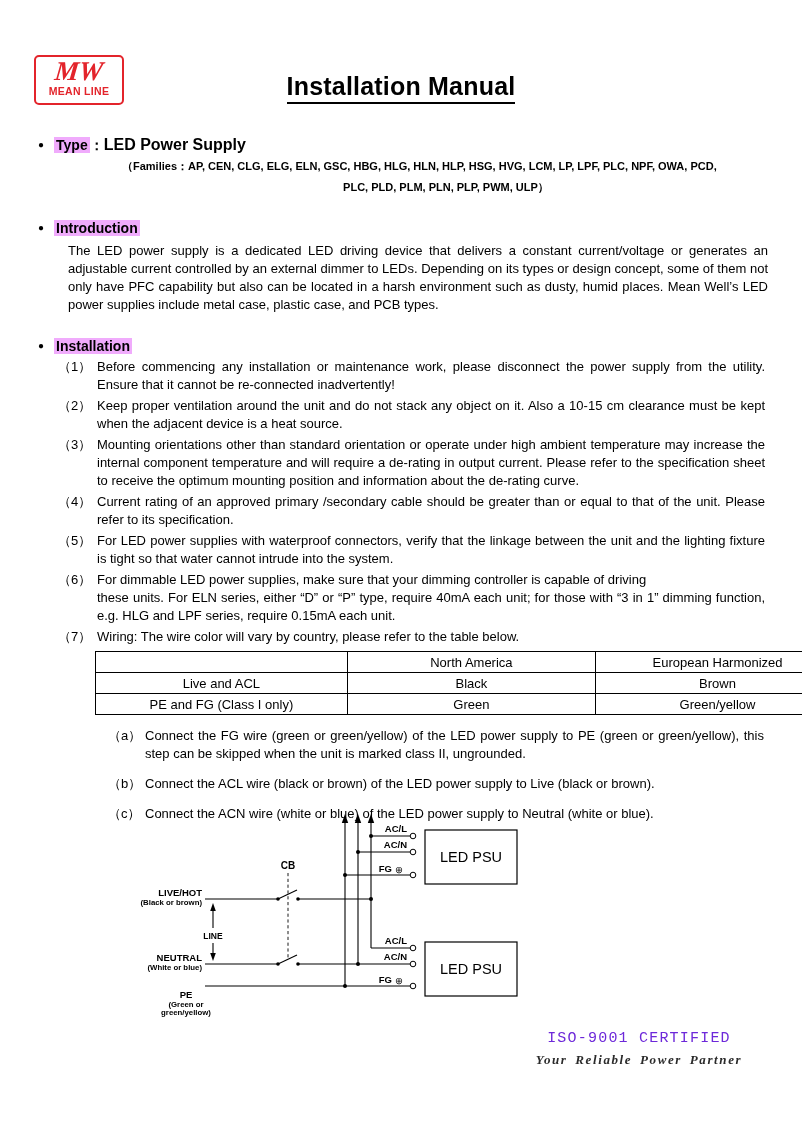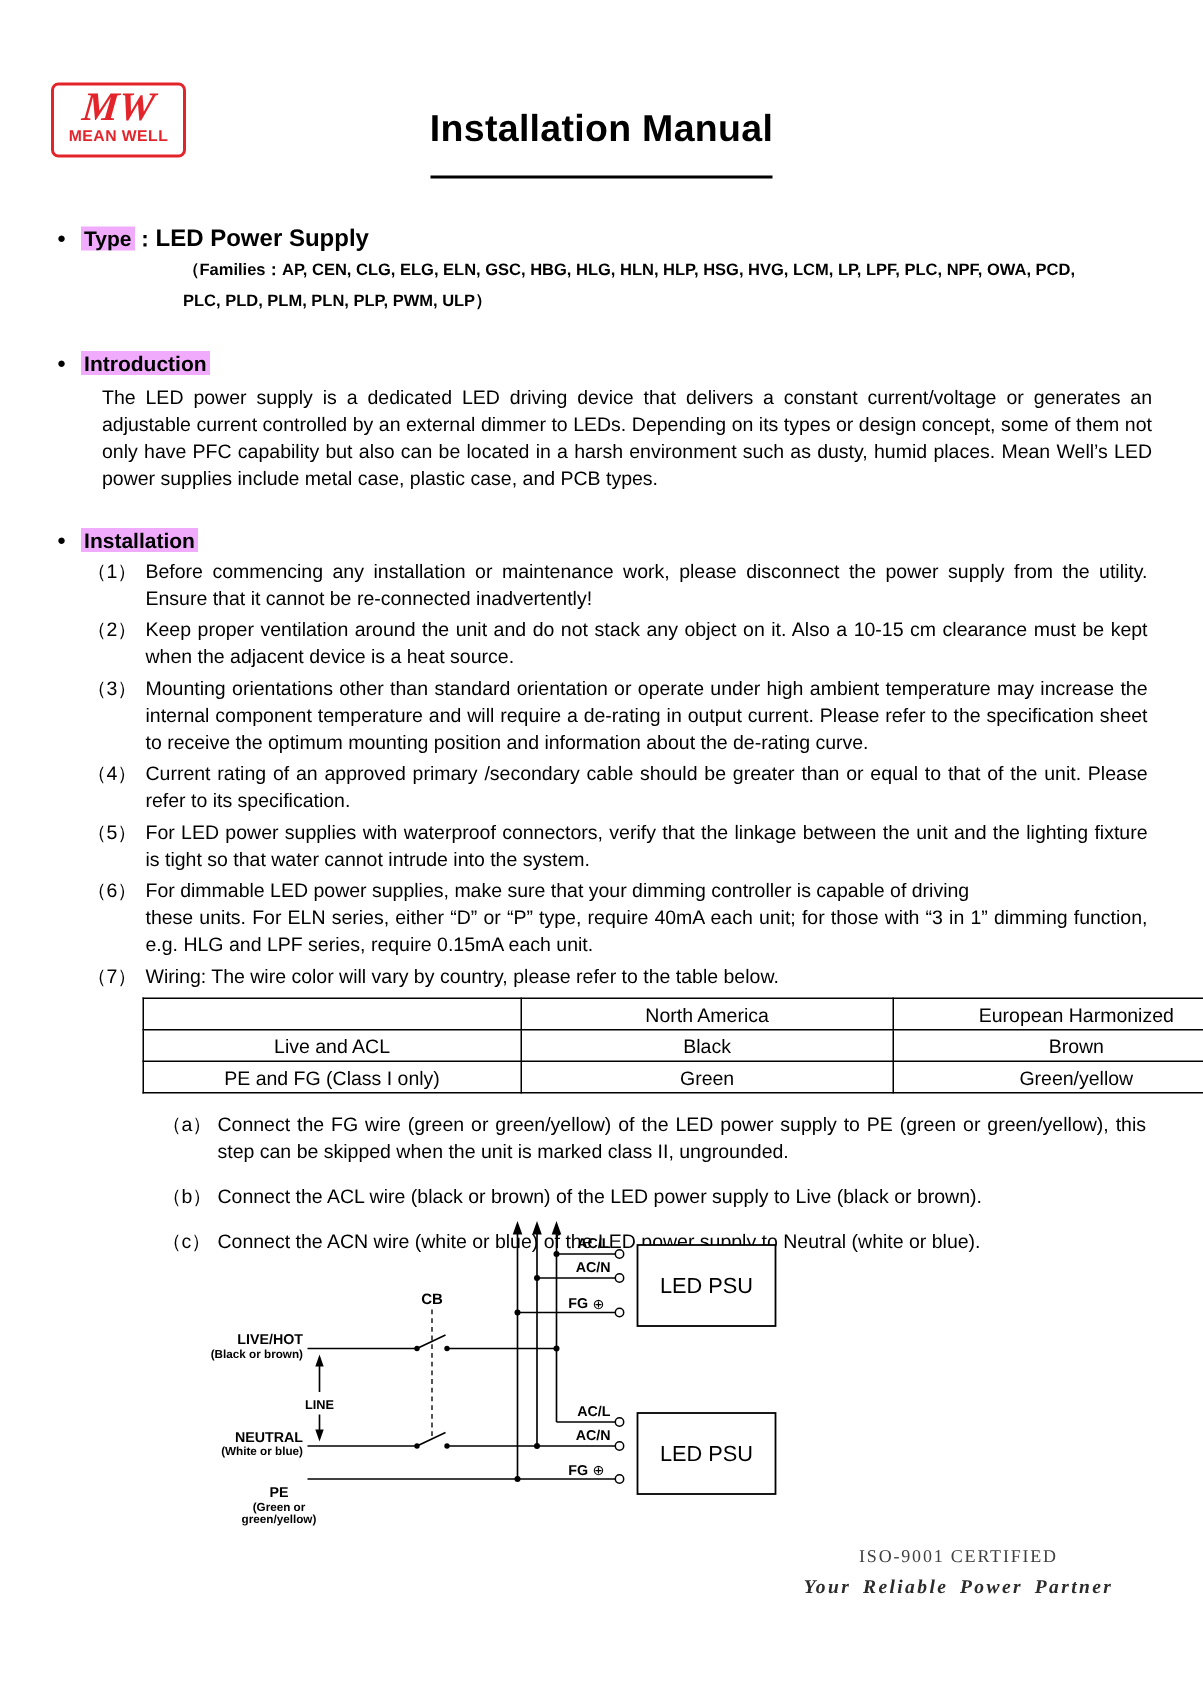--- a/index.html
+++ b/index.html
@@ -10,34 +10,34 @@
   
   .logo { position:absolute; left:34px; top:55px; width:90px; height:50px;
           border:2px solid #e3242b; border-radius:5px; text-align:center; padding-top:1px; background:#fff; }
   .logo-mw { font-family:"Liberation Serif",serif; font-style:italic; font-weight:bold;
              font-size:27px; line-height:27px; color:#e3242b; transform:skewX(-6deg); }
   .logo-brand { font-size:10.5px; font-weight:bold; color:#e3242b; letter-spacing:0.3px; }
 
   
   .title-wrap { padding-top:72px; text-align:center; }
   .title { display:inline-block; font-size:25px; font-weight:bold;
-           border-bottom:2.5px solid #000; padding-bottom:16px; letter-spacing:0.2px; }
+           border-bottom:2.5px solid #000; padding-bottom:1px; letter-spacing:0.2px; }
 
   .content { margin:0 38px; }
   .sec-head { font-size:14px; }
   .mt-type { margin-top:32px; }
   .mt-sec  { margin-top:24px; }
   .bullet { font-size:10px; vertical-align:2px; margin-right:10px; }
   .hl { background:#f0abfc; padding:0 2px; font-weight:bold; }
   .b { font-weight:bold; }
   .type-sep { font-weight:bold; font-size:14px; }
   .type-value { font-size:16px; font-weight:bold; }
 
   .families { margin-left:84px; margin-top:2px; font-size:11px; font-weight:bold; width:648px; line-height:18px; }
-  .fam-line2 { margin-top:3px; }
+  .fam-line2 { text-align:center; margin-top:3px; }
 
   .para { margin-left:30px; margin-top:6px; width:700px; font-size:13px; line-height:18px; text-align:justify; }
 
   .items { margin-left:20px; margin-top:4px; width:707px; }
   .list-item { position:relative; padding-left:39px; font-size:13px; line-height:18px; margin-top:3px; }
   .list-item .num { position:absolute; left:0; top:0; }
   .list-item .txt { display:block; text-align:justify; white-space:pre-wrap; }
 
   .wire-table { border-collapse:collapse; margin:5px 0 0 57px; width:745px; font-size:13px; }
   .wire-table td { border:1px solid #000; height:21px; text-align:center; padding:0 4px; }
@@ -62,32 +62,32 @@
   .diagram .psu-label { font-size:14.5px; }
   .diagram .term { font-size:9.5px; font-weight:bold; }
   .diagram .fg-sym { font-size:9.5px; }
   .diagram .cb { font-size:10px; font-weight:bold; }
   .diagram .lbl { font-size:9.5px; font-weight:bold; }
   .diagram .sub { font-size:7.8px; font-weight:bold; }
   .diagram .line-lbl { font-size:8.5px; font-weight:bold; }
 
   
   .footer { position:absolute; right:28px; top:1030px; width:270px; text-align:center; }
-  .footer-iso { font-family:Liberation Serif, serif; font-size:12px; letter-spacing:1.2px; color:#404040; }
+  .footer-iso { font-family:Liberation Mono, monospace; font-size:15px; letter-spacing:1.2px; color:#6d28d9; }
   .footer-slogan { font-family:"Liberation Serif",serif; font-style:italic; font-weight:bold;
                    font-size:13px; letter-spacing:1.6px; word-spacing:3px; color:#2b2b2b; margin-top:5px; }
 </style>
 </head>
 <body>
 
 <div class="page">
 
   <div class="logo">
     <div class="logo-mw">MW</div>
-    <div class="logo-brand">MEAN WELL</div>
+    <div class="logo-brand">MEAN LINE</div>
   </div>
 
   <div class="title-wrap">
     <span class="title">Installation Manual</span>
   </div>
 
   <div class="content">
 
     <div class="sec-head mt-type">
       <span class="bullet">●</span><span class="hl">Type</span><span class="type-sep">：</span><span class="type-value">LED Power Supply</span>

